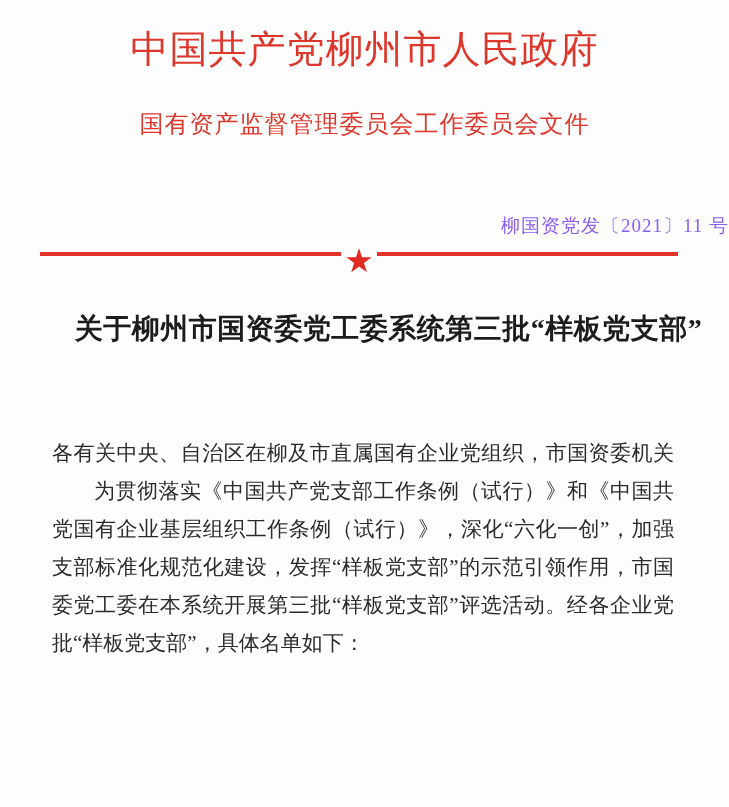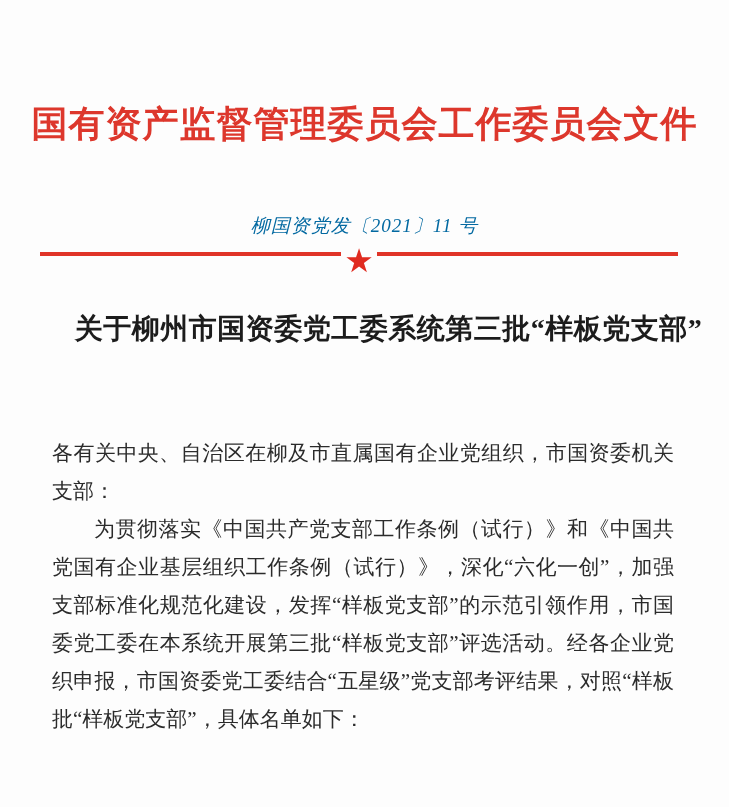--- a/index.html
+++ b/index.html
@@ -16,27 +16,27 @@
     font-family:"Liberation Serif","DejaVu Serif",serif;
     overflow:hidden;
   }
   .org1{
     position:absolute;top:26px;left:0;width:100%;
     text-align:center;font-size:38px;line-height:46px;
     color:var(--red);font-weight:400;letter-spacing:1px;
   }
   .org2{
     position:absolute;top:99px;left:0;width:100%;
-    text-align:center;font-size:36px;line-height:50px;
-    color:var(--red);font-weight:700;letter-spacing:1px;
+    text-align:center;font-size:24px;line-height:50px;
+    color:var(--red);font-weight:400;letter-spacing:1px;
   }
   .docnum{
     position:absolute;top:212px;left:0;width:100%;
-    text-align:center;font-size:19px;line-height:27px;
-    color:#0369a1;letter-spacing:1px;font-style:italic;
+    text-align:right;font-size:19px;line-height:27px;
+    color:#8b5cf6;letter-spacing:1px;
   }
   .rule-row{
     position:absolute;top:237px;left:40px;right:51px;height:34px;
     display:flex;align-items:center;
   }
   .rule-seg{flex:1;height:4px;background:var(--rule-red);}
   .star{
     font-family:"DejaVu Sans",sans-serif;
     font-size:33px;line-height:33px;color:var(--star-red);
     margin:0 3px;transform:translateY(6px);
@@ -53,40 +53,39 @@
   .line{height:38px;line-height:38px;overflow:hidden;}
   .line.fill{text-align:justify;}
   .line.fill::after{content:"";display:inline-block;width:100%;}
   .line.indent{text-indent:42px;}
 </style>
 </head>
 <body>
 
 <div class="page">
 
+  <div class="org1">中国共产党柳州市人民政府</div>
 
   <div class="org2">国有资产监督管理委员会工作委员会文件</div>
 
   <div class="docnum">柳国资党发〔2021〕11 号</div>
 
   <div class="rule-row">
     <div class="rule-seg"></div>
     <div class="star">★</div>
     <div class="rule-seg"></div>
   </div>
 
   <div class="title">
     <div>关于柳州市国资委党工委系统第三批“样板党支部”</div>
   </div>
 
   <div class="bodytext">
     <div class="line fill">各有关中央、自治区在柳及市直属国有企业党组织，市国资委机关党</div>
-    <div class="line">支部：</div>
 
     <div class="line fill indent">为贯彻落实《中国共产党支部工作条例（试行）》和《中国共产</div>
     <div class="line fill">党国有企业基层组织工作条例（试行）》，深化“六化一创”，加强党</div>
     <div class="line fill">支部标准化规范化建设，发挥“样板党支部”的示范引领作用，市国资</div>
     <div class="line fill">委党工委在本系统开展第三批“样板党支部”评选活动。经各企业党组</div>
-    <div class="line fill">织申报，市国资委党工委结合“五星级”党支部考评结果，对照“样板</div>
     <div class="line">批“样板党支部”，具体名单如下：</div>
   </div>
 
 </div>
 
 </body></html>

